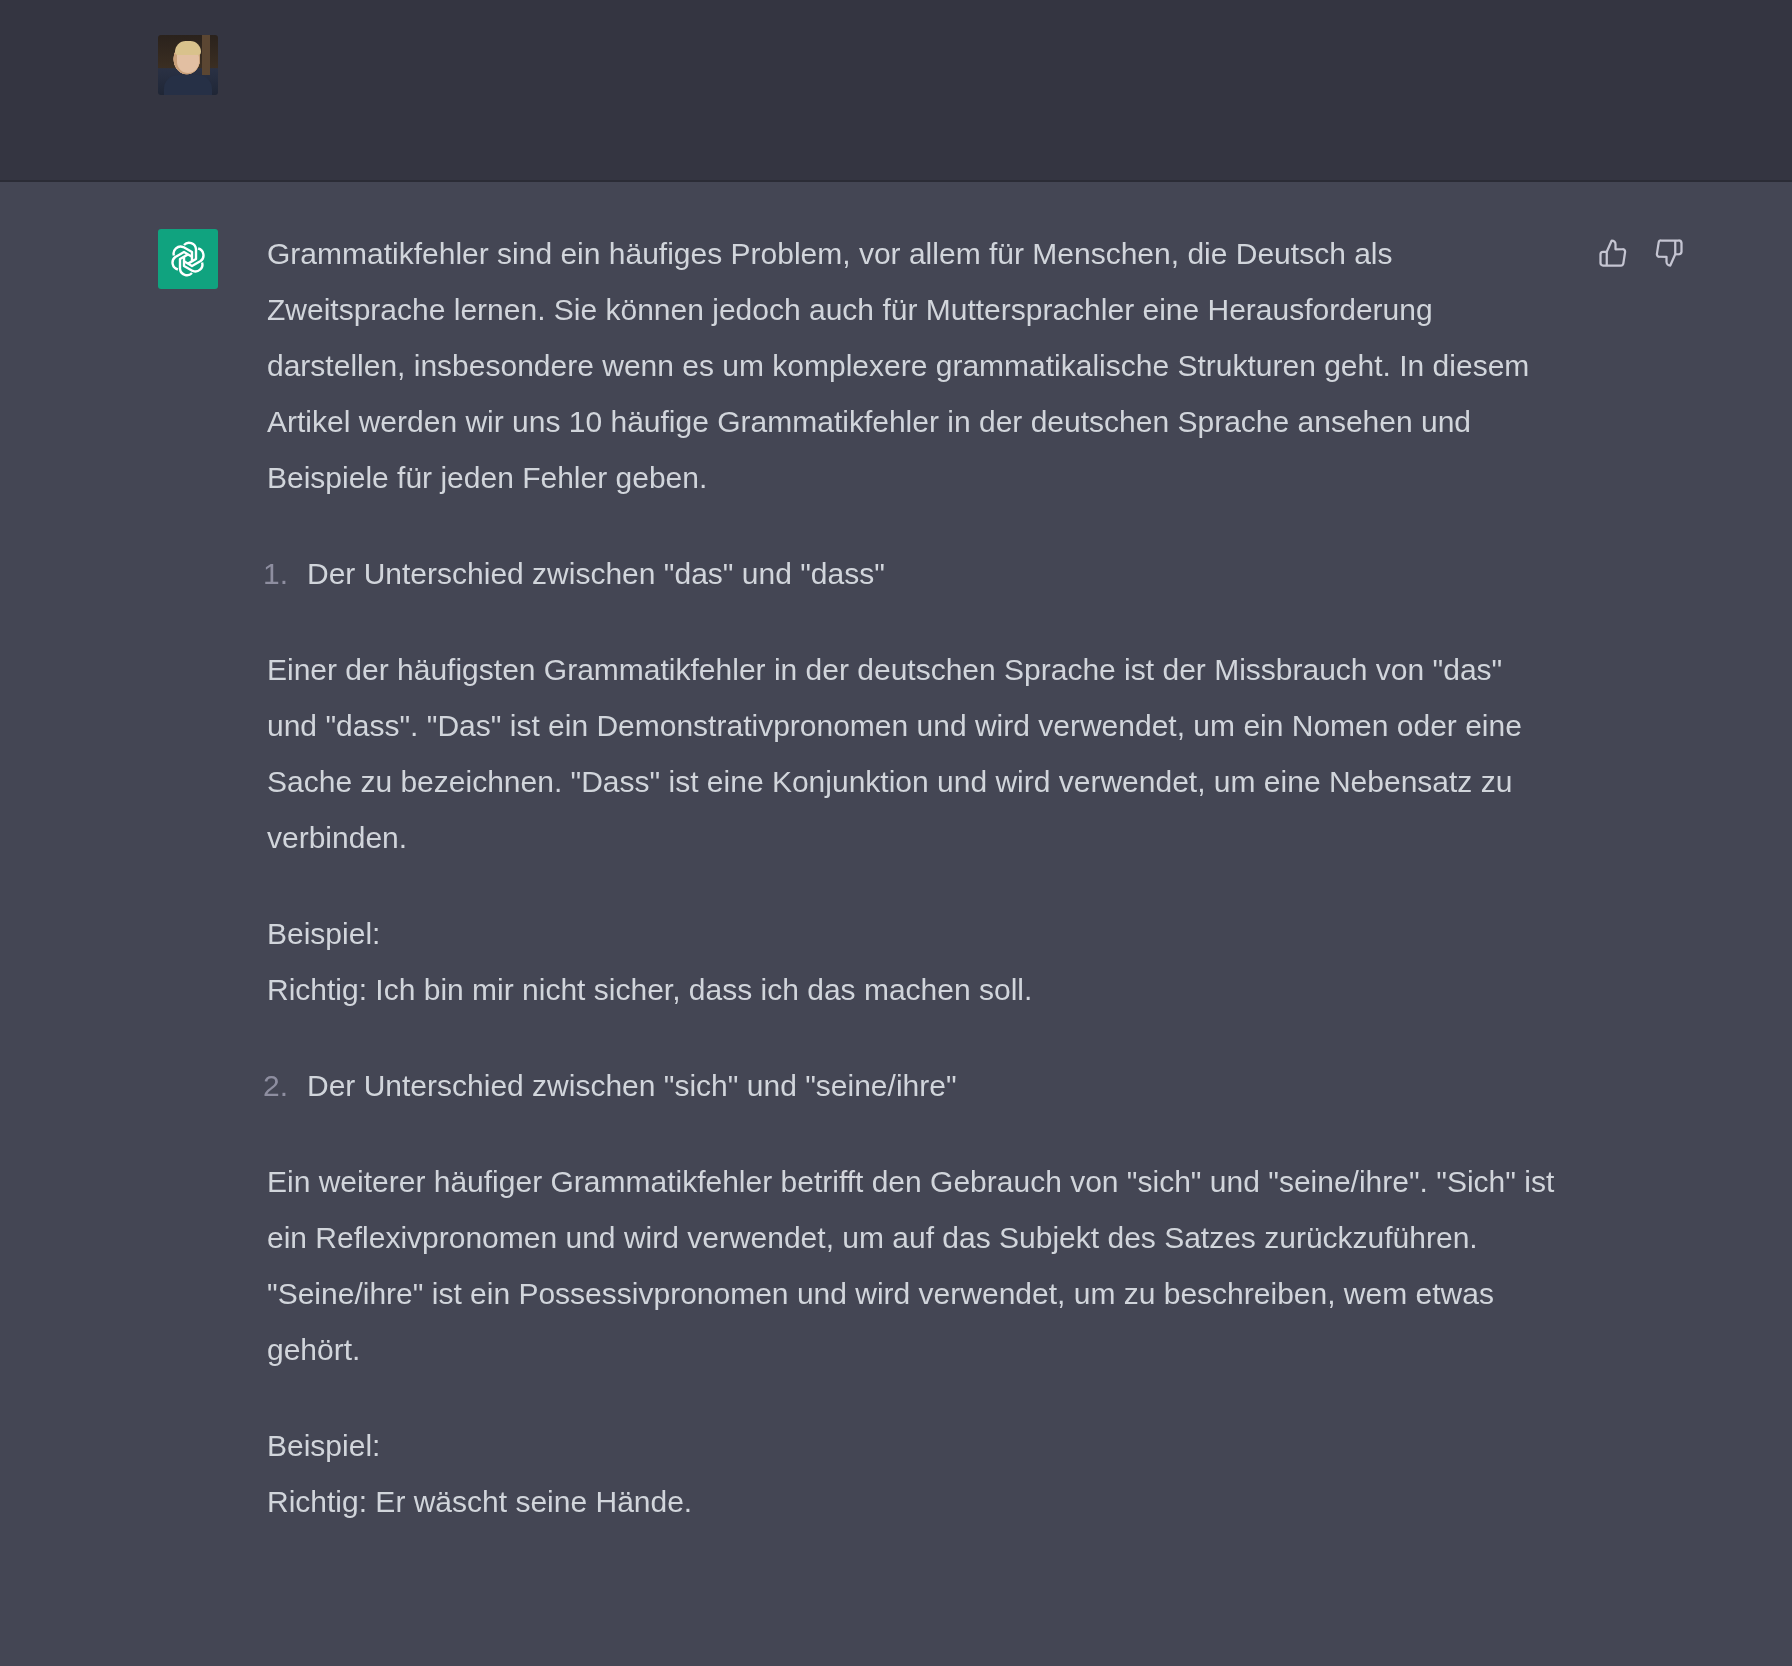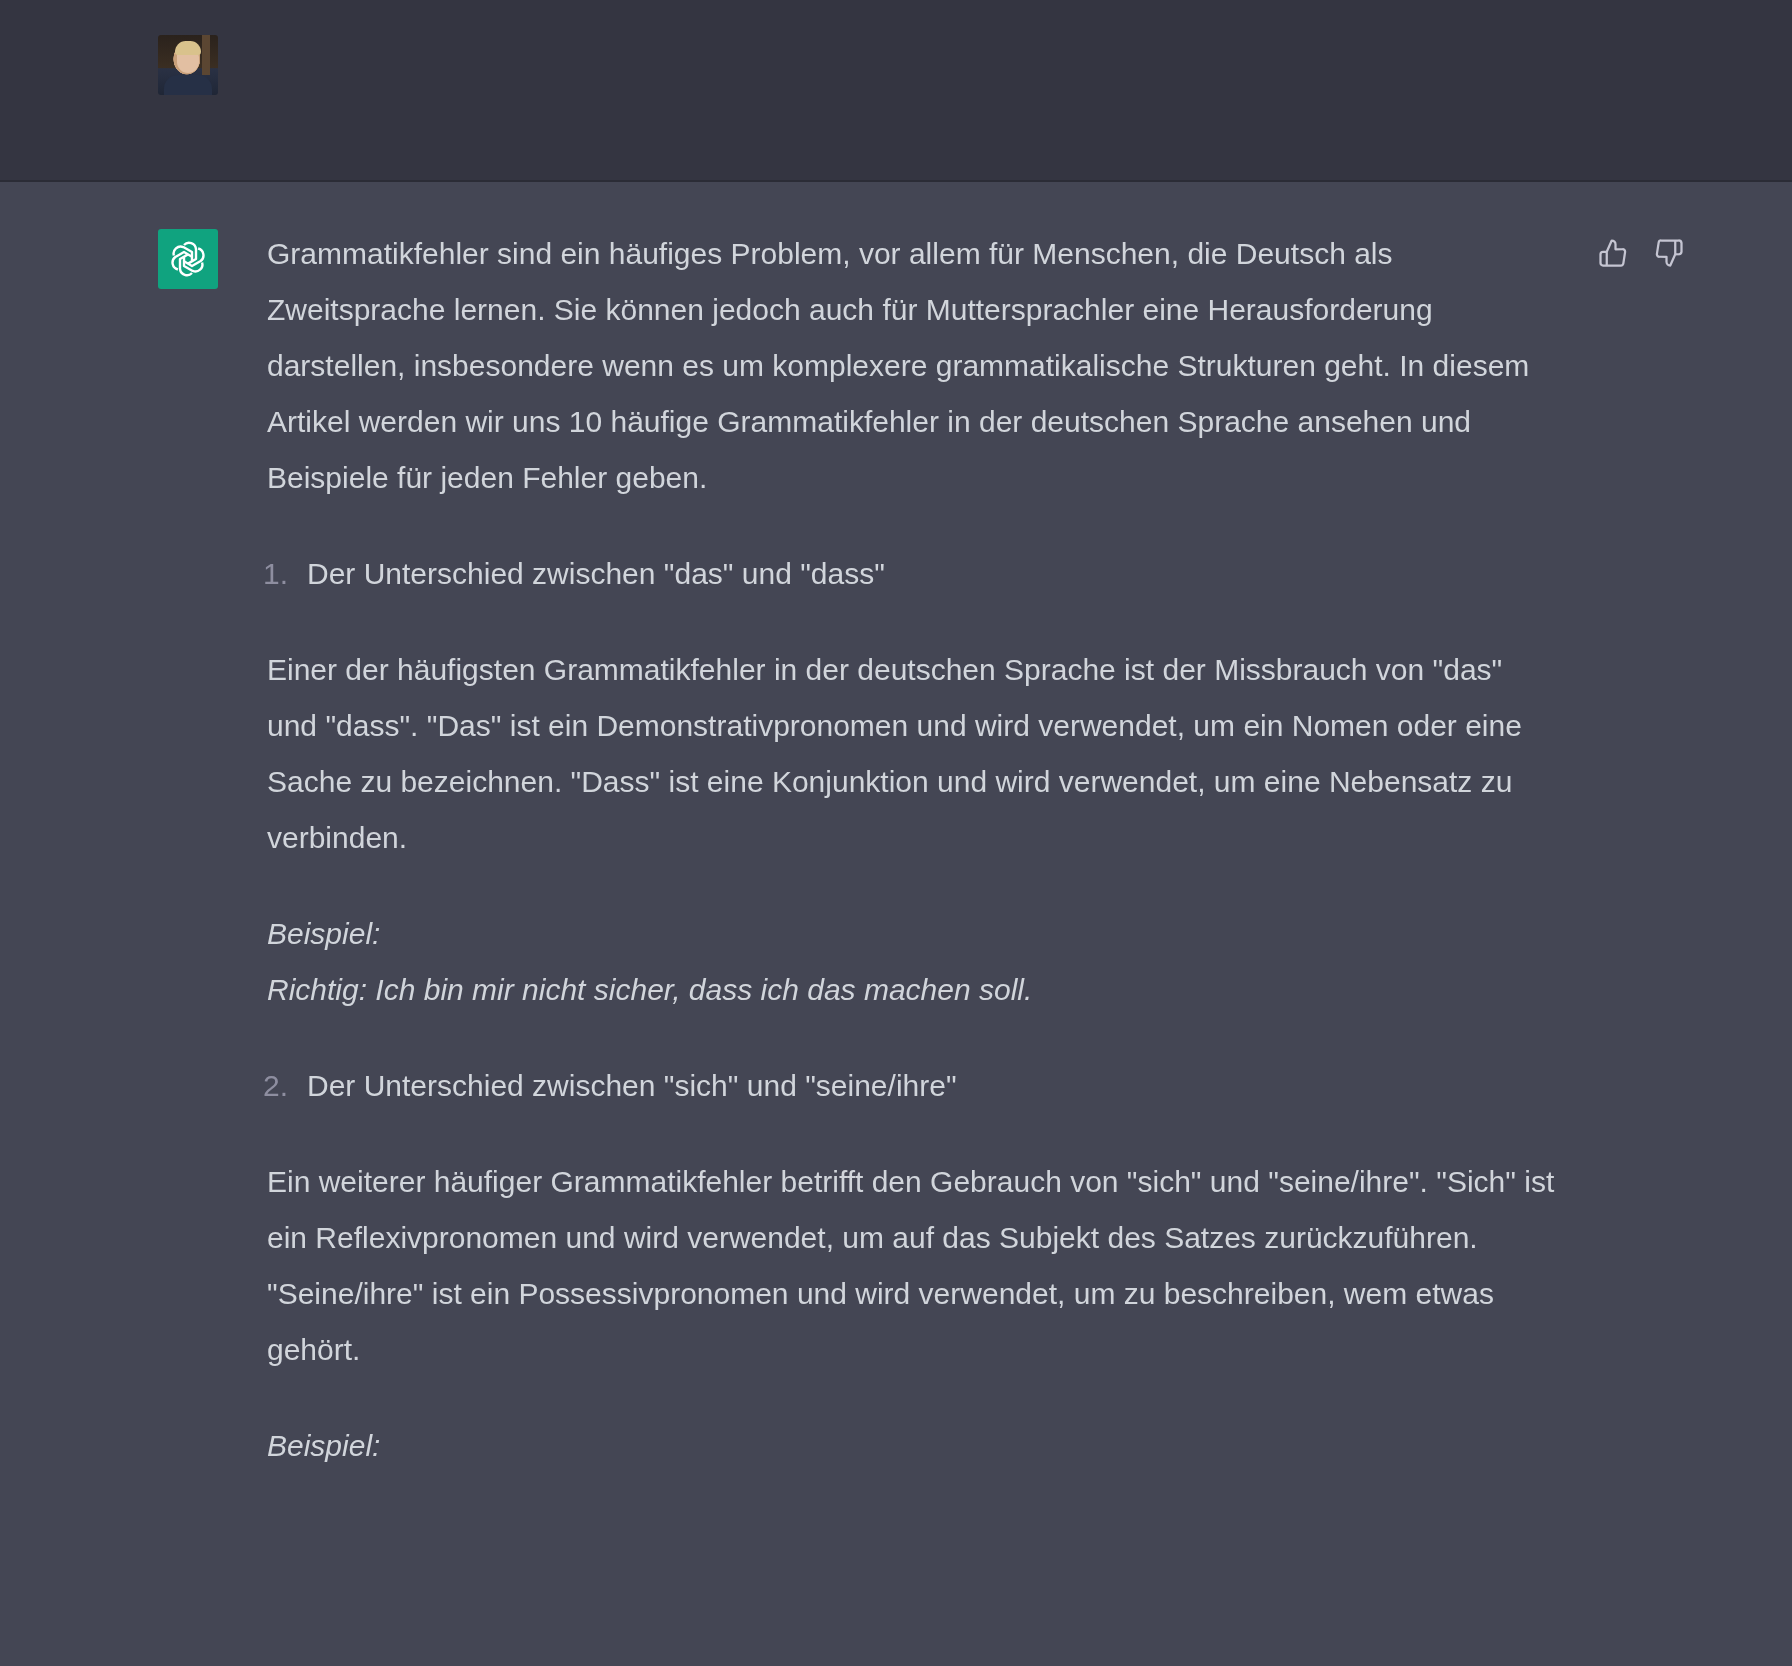--- a/index.html
+++ b/index.html
@@ -88,21 +88,21 @@
     .content .heading {
       display: flex;
       margin: 0 0 40px 0;
     }
     .content .heading .num {
       width: 44px;
       margin-left: -4px;
       color: #8e8ea0;
     }
     .content .example { margin: 0 0 40px 0; }
-    .content .example div { line-height: 56px; font-style: italic; }
+    .content .example div { line-height: 56px; }
   </style>
 </head>
 <body>
 
 <div class="user-row">
   <div class="avatar">
     <div class="beam"></div>
     <div class="shirt"></div>
     <div class="face"></div>
     <div class="hair"></div>
@@ -147,15 +147,16 @@
       <div>Richtig: Ich bin mir nicht sicher, dass ich das machen soll.</div>
     </div>
 
     <div class="heading">
       <span class="num">2.</span>
       <span>Der Unterschied zwischen "sich" und "seine/ihre"</span>
     </div>
     <p>Ein weiterer häufiger Grammatikfehler betrifft den Gebrauch von "sich" und "seine/ihre". "Sich" ist ein Reflexivpronomen und wird verwendet, um auf das Subjekt des Satzes zurückzuführen. "Seine/ihre" ist ein Possessivpronomen und wird verwendet, um zu beschreiben, wem etwas gehört.</p>
     <div class="example">
       <div>Beispiel:</div>
+      <div>Richtig: Er wäscht seine Hände.</div>
     </div>
   </div>
 </div>
 
 </body></html>

